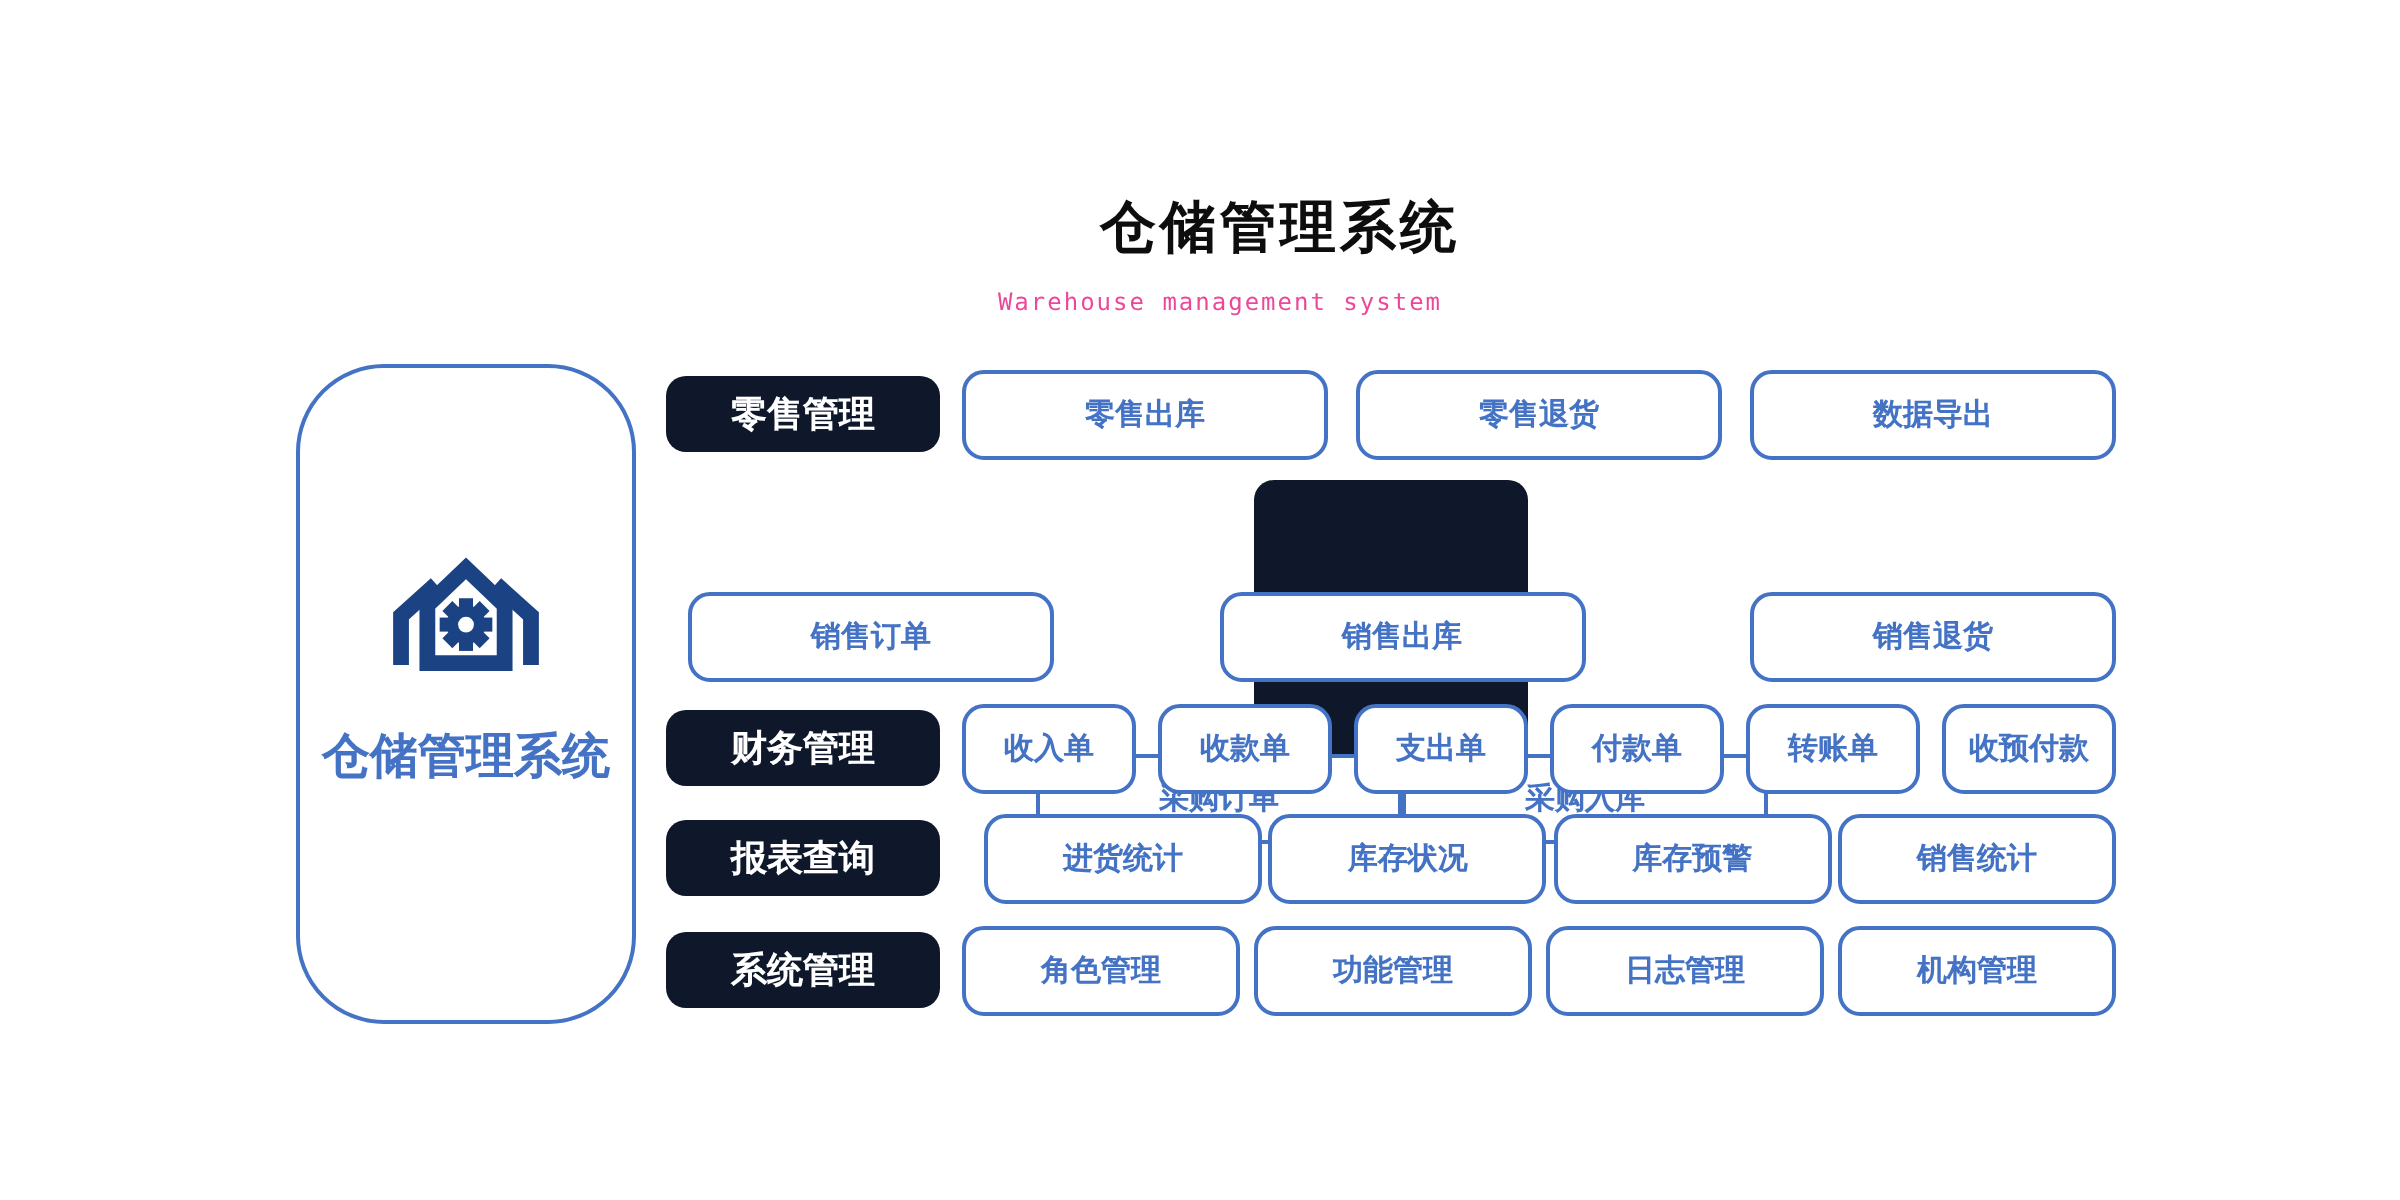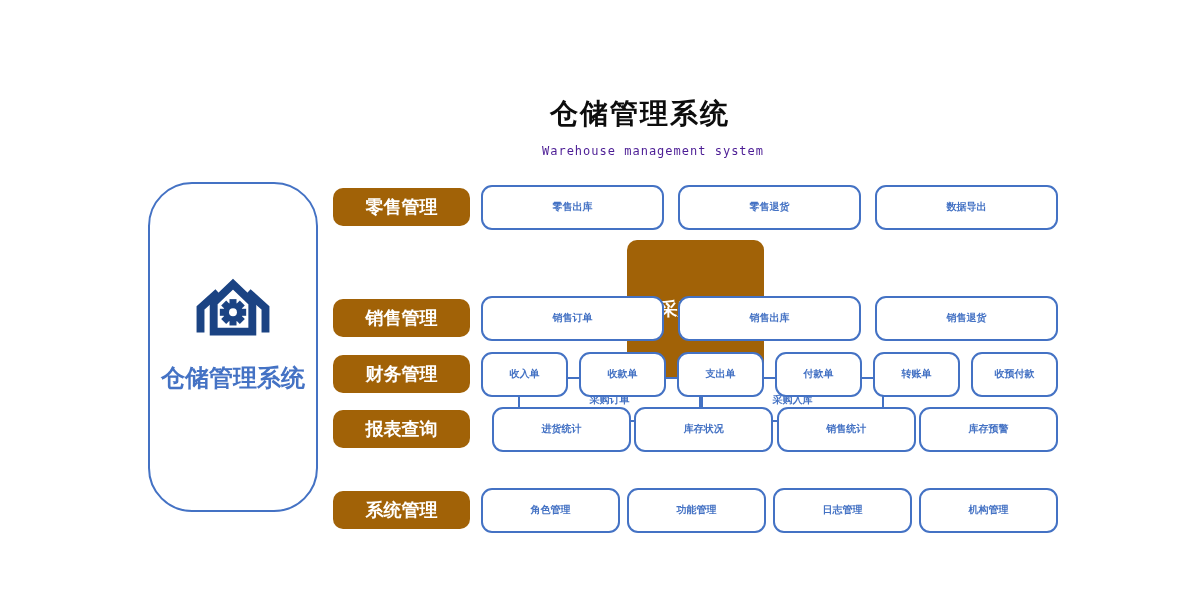--- a/index.html
+++ b/index.html
@@ -5,59 +5,59 @@
   html,body{margin:0;padding:0;}
   body{
     width:1200px;height:600px;position:relative;background:#ffffff;
     font-family:"Liberation Sans",sans-serif;overflow:hidden;
   }
   .page-title{
     position:absolute;top:95px;left:640px;transform:translateX(-50%);
     font-size:28px;font-weight:bold;color:#0d0d0d;white-space:nowrap;letter-spacing:2px;
   }
   .page-subtitle{
-    position:absolute;top:144px;left:653px;transform:translateX(-50%);
+    position:absolute;top:144px;left:610px;transform:translateX(-50%);
     font-family:"DejaVu Sans Mono",monospace;
-    font-size:12px;color:#4c1d95;white-space:nowrap;letter-spacing:1px;
+    font-size:12px;color:#ec4899;white-space:nowrap;letter-spacing:1px;
   }
   .left-panel{
     position:absolute;left:148px;top:182px;width:166px;height:326px;
     border:2px solid #4472C4;border-radius:44px;background:#ffffff;
     display:flex;flex-direction:column;align-items:center;
   }
   .left-panel .icon-wrap{margin-top:80px;width:88px;height:72px;}
   .left-panel .panel-title{
     margin-top:26px;font-size:24px;font-weight:bold;color:#4472C4;white-space:nowrap;
   }
   .row{
     position:absolute;left:333px;width:725px;height:46px;
     display:flex;align-items:center;
   }
   .cat-btn{
     width:137px;height:38px;flex:0 0 137px;
-    background:#a16207;border:none;border-radius:10px;
+    background:#0f172a;border:none;border-radius:10px;
     color:#ffffff;font-size:18px;font-weight:bold;
     display:flex;align-items:center;justify-content:center;
     font-family:"Liberation Sans",sans-serif;cursor:pointer;white-space:nowrap;
   }
   .items{
     margin-left:11px;flex:1;display:flex;justify-content:space-between;align-items:center;height:46px;
   }
   .item-btn{
     height:45px;background:#ffffff;border:2px solid #4472C4;border-radius:11px;
-    color:#4472C4;font-size:10px;font-weight:bold;
+    color:#4472C4;font-size:15px;font-weight:bold;
     display:flex;align-items:center;justify-content:center;
     font-family:"Liberation Sans",sans-serif;cursor:pointer;white-space:nowrap;
     box-sizing:border-box;
   }
   .w-lg{width:183px;}
   .w-md{width:139px;}
   .w-sm{width:87px;}
   .r1{top:184px;} .r2{top:240px;flex-direction:column;} .r3{top:295px;}
-  .r4{top:351px;} .r5{top:406px;gap:11px;} .r6{top:487px;}
+  .r4{top:351px;} .r5{top:406px;gap:11px;} .r6{top:462px;}
 </style>
 </head>
 <body>
 
 <div class="page-title">仓储管理系统</div>
 <div class="page-subtitle">Warehouse management system</div>
 
 <div class="left-panel">
   <div class="icon-wrap">
     <svg viewBox="0 0 100 82" width="88" height="72" aria-hidden="true">
@@ -98,21 +98,20 @@
 
 <div class="row r2">
   <button class="cat-btn">采购管理</button>
   <div class="items">
     <button class="item-btn w-lg">采购订单</button>
     <button class="item-btn w-lg">采购入库</button>
   </div>
 </div>
 
 <div class="row r3">
-  <button class="cat-btn">销售管理</button>
   <div class="items">
     <button class="item-btn w-lg">销售订单</button>
     <button class="item-btn w-lg">销售出库</button>
     <button class="item-btn w-lg">销售退货</button>
   </div>
 </div>
 
 <div class="row r4">
   <button class="cat-btn">财务管理</button>
   <div class="items">
@@ -123,22 +122,22 @@
     <button class="item-btn w-sm">转账单</button>
     <button class="item-btn w-sm">收预付款</button>
   </div>
 </div>
 
 <div class="row r5">
   <button class="cat-btn">报表查询</button>
   <div class="items">
     <button class="item-btn w-md">进货统计</button>
     <button class="item-btn w-md">库存状况</button>
+    <button class="item-btn w-md">库存预警</button>
     <button class="item-btn w-md">销售统计</button>
-    <button class="item-btn w-md">库存预警</button>
   </div>
 </div>
 
 <div class="row r6">
   <button class="cat-btn">系统管理</button>
   <div class="items">
     <button class="item-btn w-md">角色管理</button>
     <button class="item-btn w-md">功能管理</button>
     <button class="item-btn w-md">日志管理</button>
     <button class="item-btn w-md">机构管理</button>

